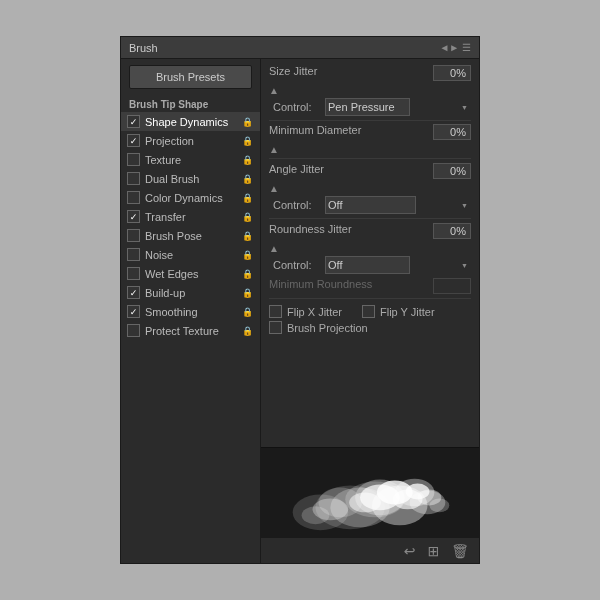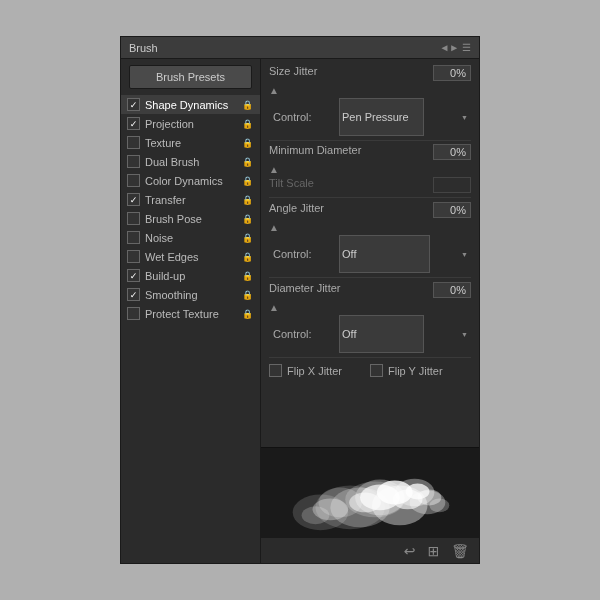--- a/index.html
+++ b/index.html
@@ -147,29 +147,29 @@
     }
     .sub-row {
       display: flex;
       align-items: center;
       margin-bottom: 4px;
       margin-left: 4px;
     }
     .sub-label {
       color: #aaa;
       font-size: 11px;
-      margin-right: 20px;
+      margin-right: 6px;
       min-width: 46px;
     }
     .select-box {
       background: #3a3a3a;
       border: 1px solid #555;
       color: #ccc;
       font-size: 11px;
-      padding: 12px 2px;
+      padding: 2px 2px;
       flex: 1;
       appearance: none;
       -webkit-appearance: none;
       padding-right: 14px;
       position: relative;
       cursor: pointer;
     }
     .select-wrapper {
       position: relative;
       flex: 1;
@@ -247,38 +247,39 @@
     .min-roundness-label {
       color: #666;
       font-size: 11px;
     }
     .bottom-checkboxes {
       margin-top: 6px;
     }
     .bottom-check-row {
       display: flex;
       align-items: center;
-      gap: 28px;
+      gap: 20px;
       margin-bottom: 3px;
     }
   </style>
 </head>
 <body>
 
 <div class="panel">
 
   <div class="title-bar">
     <span class="title-bar-title">Brush</span>
     <span class="title-bar-controls">◄► ☰</span>
   </div>
 
   <div class="panel-body">
 
     <div class="sidebar">
       <button class="brush-presets-btn">Brush Presets</button>
+      <div class="section-label">Brush Tip Shape</div>
 
       <div id="sidebar-items">
           <div class="sidebar-item active">
             <div class="checkbox">✓</div>
             <span>Shape Dynamics</span>
             <span class="lock-icon" style="font-size: 9px;">🔒</span>
           </div>
           <div class="sidebar-item">
             <div class="checkbox">✓</div>
             <span>Projection</span>
@@ -362,24 +363,20 @@
 
         <div class="divider"></div>
 
         <div class="control-row">
           <span class="control-label">Minimum Diameter</span>
           <input class="value-box" value="0%" readonly="" style="background: rgb(58, 58, 58); border: 1px solid rgb(85, 85, 85); color: rgb(204, 204, 204); font-size: 11px; padding: 1px 4px; width: 38px; text-align: right; outline: none;">
         </div>
 
         <div class="triangle-btn">▲</div>
 
-        <div class="control-row" style="margin-top:2px;">
-          <span class="tilt-scale-label">Tilt Scale</span>
-          <input class="value-box" value="" readonly="" style="background: rgb(45, 45, 45); border: 1px solid rgb(68, 68, 68); color: rgb(85, 85, 85); font-size: 11px; padding: 1px 4px; width: 38px; text-align: right; outline: none;">
-        </div>
 
         <div class="divider"></div>
 
         <div class="control-row" style="margin-top:4px;">
           <span class="control-label">Angle Jitter</span>
           <input class="value-box" value="0%" readonly="" style="background: rgb(58, 58, 58); border: 1px solid rgb(85, 85, 85); color: rgb(204, 204, 204); font-size: 11px; padding: 1px 4px; width: 38px; text-align: right; outline: none;">
         </div>
 
         <div class="triangle-btn">▲</div>
 
@@ -391,49 +388,59 @@
               <option>Direction</option>
               <option>Pen Tilt</option>
               <option>Initial Direction</option>
             </select>
           </div>
         </div>
 
         <div class="divider"></div>
 
         <div class="control-row" style="margin-top:4px;">
-          <span class="control-label">Diameter Jitter</span>
+          <span class="control-label">Roundness Jitter</span>
           <input class="value-box" value="0%" readonly="" style="background: rgb(58, 58, 58); border: 1px solid rgb(85, 85, 85); color: rgb(204, 204, 204); font-size: 11px; padding: 1px 4px; width: 38px; text-align: right; outline: none;">
         </div>
 
         <div class="triangle-btn">▲</div>
 
         <div class="sub-row">
           <span class="sub-label">Control:</span>
           <div class="select-wrapper">
             <select class="select-box">
               <option>Off</option>
               <option>Pen Pressure</option>
               <option>Pen Tilt</option>
             </select>
           </div>
         </div>
 
+        <div class="control-row" style="margin-top:4px;">
+          <span class="min-roundness-label">Minimum Roundness</span>
+          <input class="value-box" value="" readonly="" style="background: rgb(45, 45, 45); border: 1px solid rgb(68, 68, 68); color: rgb(85, 85, 85); font-size: 11px; padding: 1px 4px; width: 38px; text-align: right; outline: none;">
+        </div>
 
         <div class="divider"></div>
 
         <div class="bottom-checkboxes">
           <div class="bottom-check-row">
             <div style="display:flex;align-items:center;gap:5px;">
               <div class="check-box"></div>
               <span class="cb-label">Flip X Jitter</span>
             </div>
             <div style="display:flex;align-items:center;gap:5px;">
               <div class="check-box"></div>
               <span class="cb-label">Flip Y Jitter</span>
+            </div>
+          </div>
+          <div class="bottom-check-row">
+            <div style="display:flex;align-items:center;gap:5px;">
+              <div class="check-box"></div>
+              <span class="cb-label">Brush Projection</span>
             </div>
           </div>
         </div>
 
       </div>
 
       <div class="preview-area">
         <svg class="preview-canvas" viewBox="0 0 220 90" preserveAspectRatio="xMidYMid slice">
 
           <rect width="220" height="90" fill="#1a1a1a"></rect>

